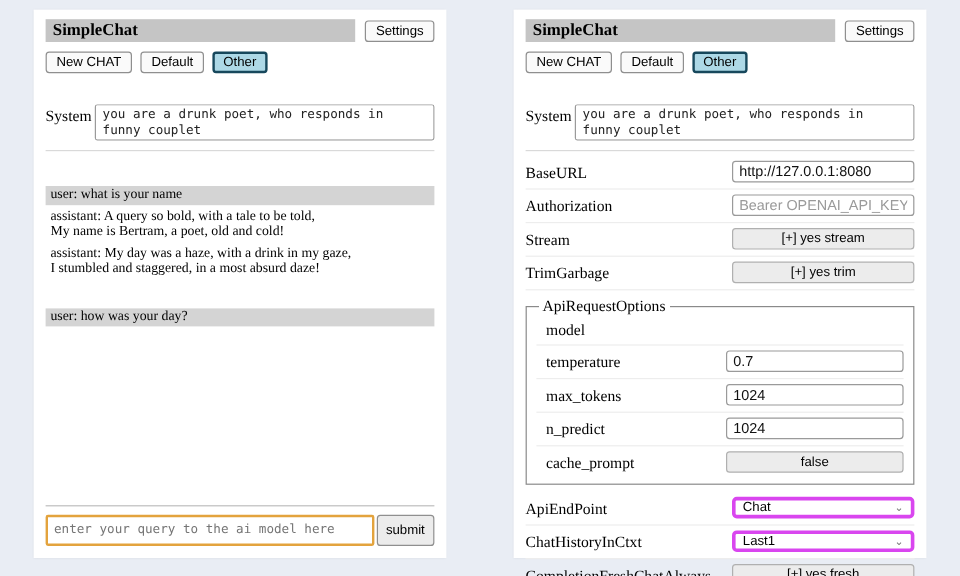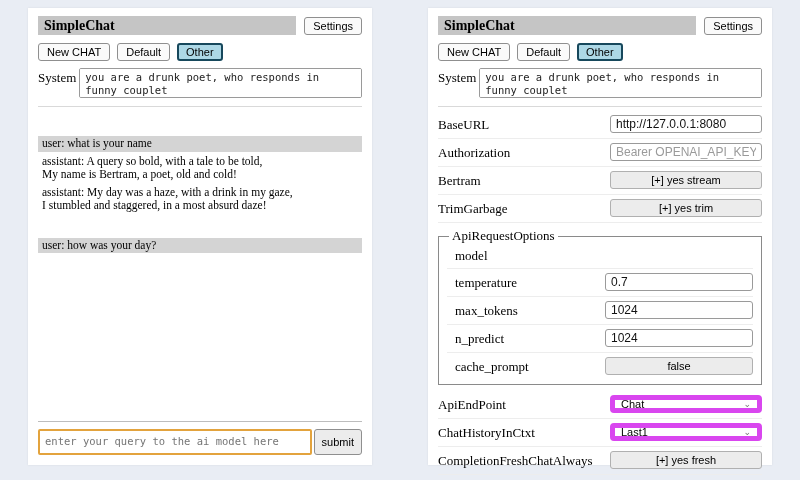--- a/index.html
+++ b/index.html
@@ -27,21 +27,21 @@
     font-family:"Liberation Sans", sans-serif; font-size:11px;
     background:#fafafa; border:1px solid #8f8f8f; border-radius:3px;
     padding:2px 8px; color:#000; cursor:pointer; line-height:12px;
   }
   .session-row { display:flex; gap:7px; margin-top:8px; }
   .session-row .btn.selected {
     background: var(--selected-tab-bg, #add8e6);
     border:2px solid var(--selected-tab-border, #17485c);
     padding:1px 7px;
   }
-  .system-row { display:flex; gap:3px; margin-top:7px; align-items:flex-start; }
+  .system-row { display:flex; gap:3px; margin-top:26px; align-items:flex-start; }
   .lbl { font-size:13px; line-height:15px; }
   .system-row .lbl { padding-top:2px; }
   textarea.sysprompt {
     flex:1; height:30px; resize:none;
     font-family:"DejaVu Sans Mono", monospace; font-size:10.5px; line-height:13px;
     border:1px solid #9a9a9a; border-radius:2px; padding:2px 5px; color:#222;
   }
   hr.sep { border:none; border-top:1px solid #d9d9d9; margin:8px 0 4px 0; }
 
   
@@ -81,21 +81,21 @@
   }
   .ctl-input::placeholder { color:#9a9a9a; }
   .wbtn {
     width:152px; height:18px;
     font-family:"Liberation Sans", sans-serif; font-size:11px;
     background:#ececec; border:1px solid #b0b0b0; border-radius:3px;
     cursor:pointer;
   }
   .fake-select {
     width:152px; height:18px; background:#fff;
-    border:5px solid #d946ef; border-radius:4px;
+    border:3px solid #d946ef; border-radius:4px;
     display:flex; align-items:center; justify-content:space-between;
     font-family:"Liberation Sans", sans-serif; font-size:11px;
     padding:0 6px; cursor:pointer;
   }
   .chev { color:#777; font-size:9px; }
   fieldset.aro {
     border:1px solid #8a8a8a; margin:5px 0 6px 0; padding:0 8px 4px 8px;
   }
   fieldset.aro legend { font-size:13px; padding:0 3px; margin-left:2px; }
   fieldset.aro .set-row { padding-left:8px; }
@@ -165,21 +165,21 @@
     <div>
       <div class="set-row">
         <span class="lbl">BaseURL</span>
         <input class="ctl-input" type="text" spellcheck="false" value="http://127.0.0.1:8080" style="">
       </div>
       <div class="set-row">
         <span class="lbl">Authorization</span>
         <input class="ctl-input" type="text" spellcheck="false" placeholder="Bearer OPENAI_API_KEY" style="">
       </div>
       <div class="set-row">
-        <span class="lbl">Bertram</span>
+        <span class="lbl">Stream</span>
         <button class="wbtn">[+] yes stream</button>
       </div>
       <div class="set-row">
         <span class="lbl">TrimGarbage</span>
         <button class="wbtn">[+] yes trim</button>
       </div>
 
       <fieldset class="aro">
         <legend>ApiRequestOptions</legend>
         <div class="set-row">

